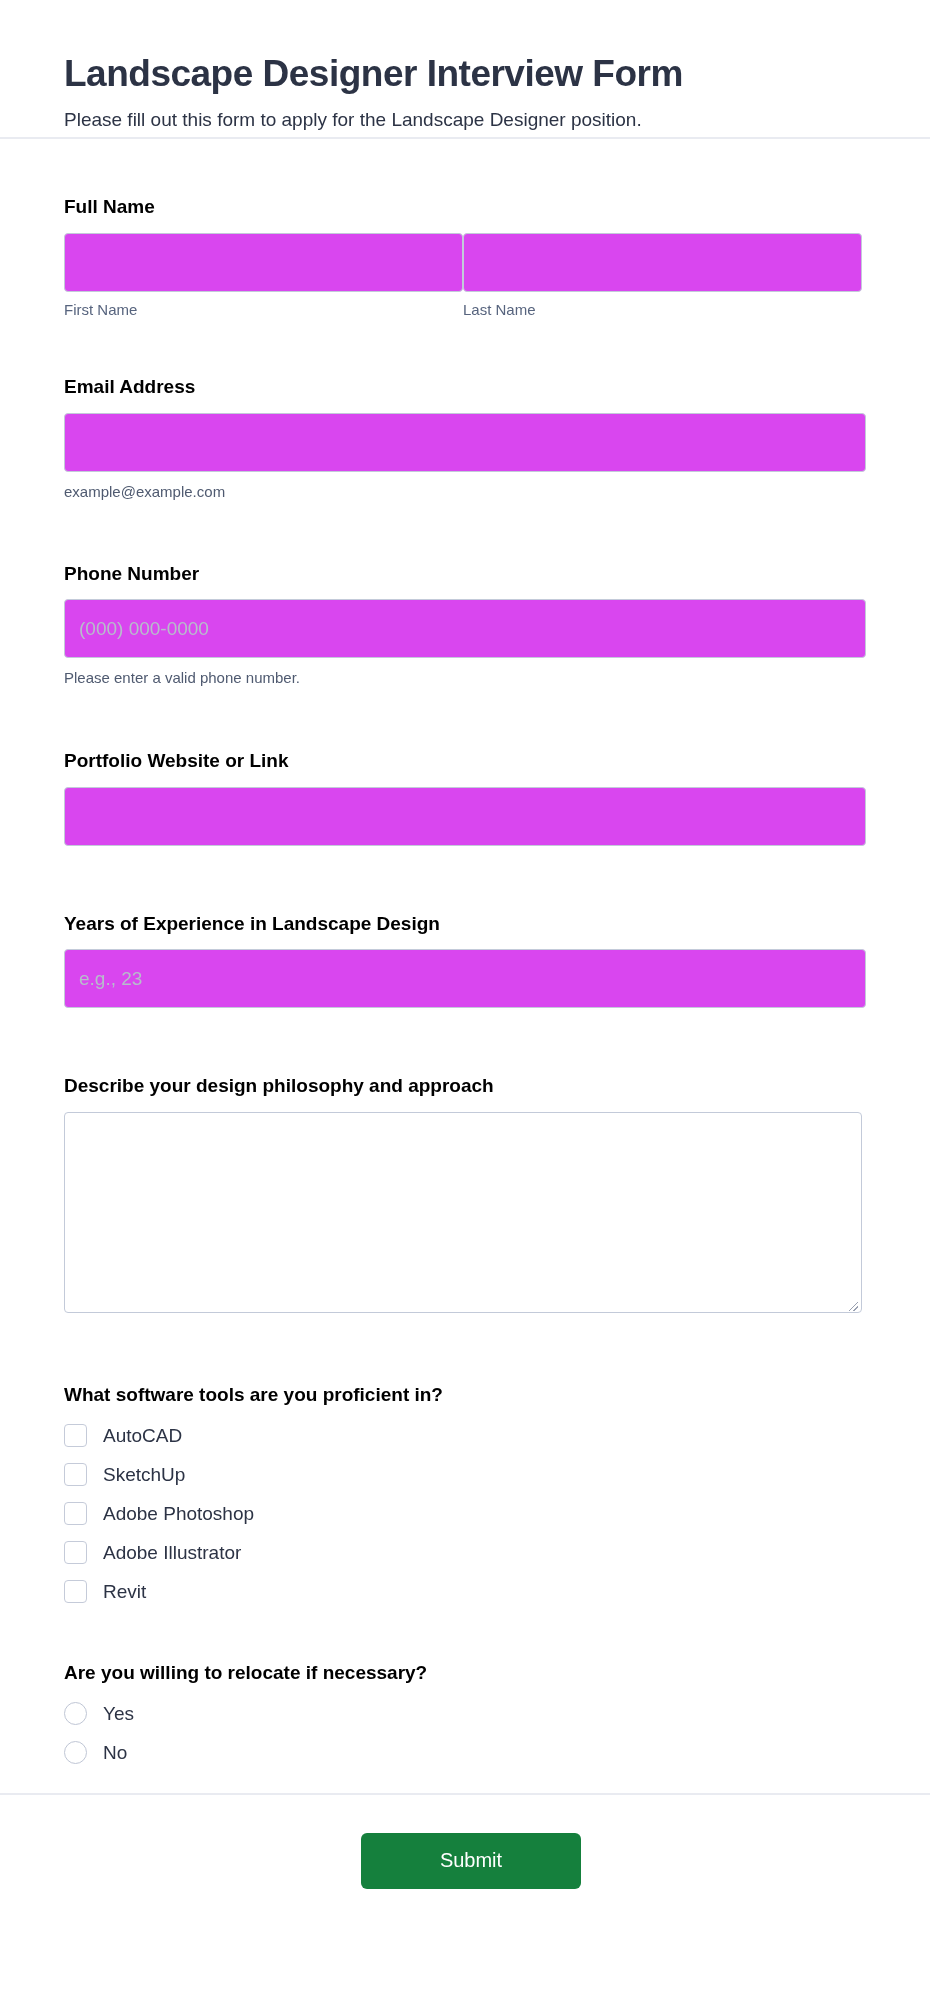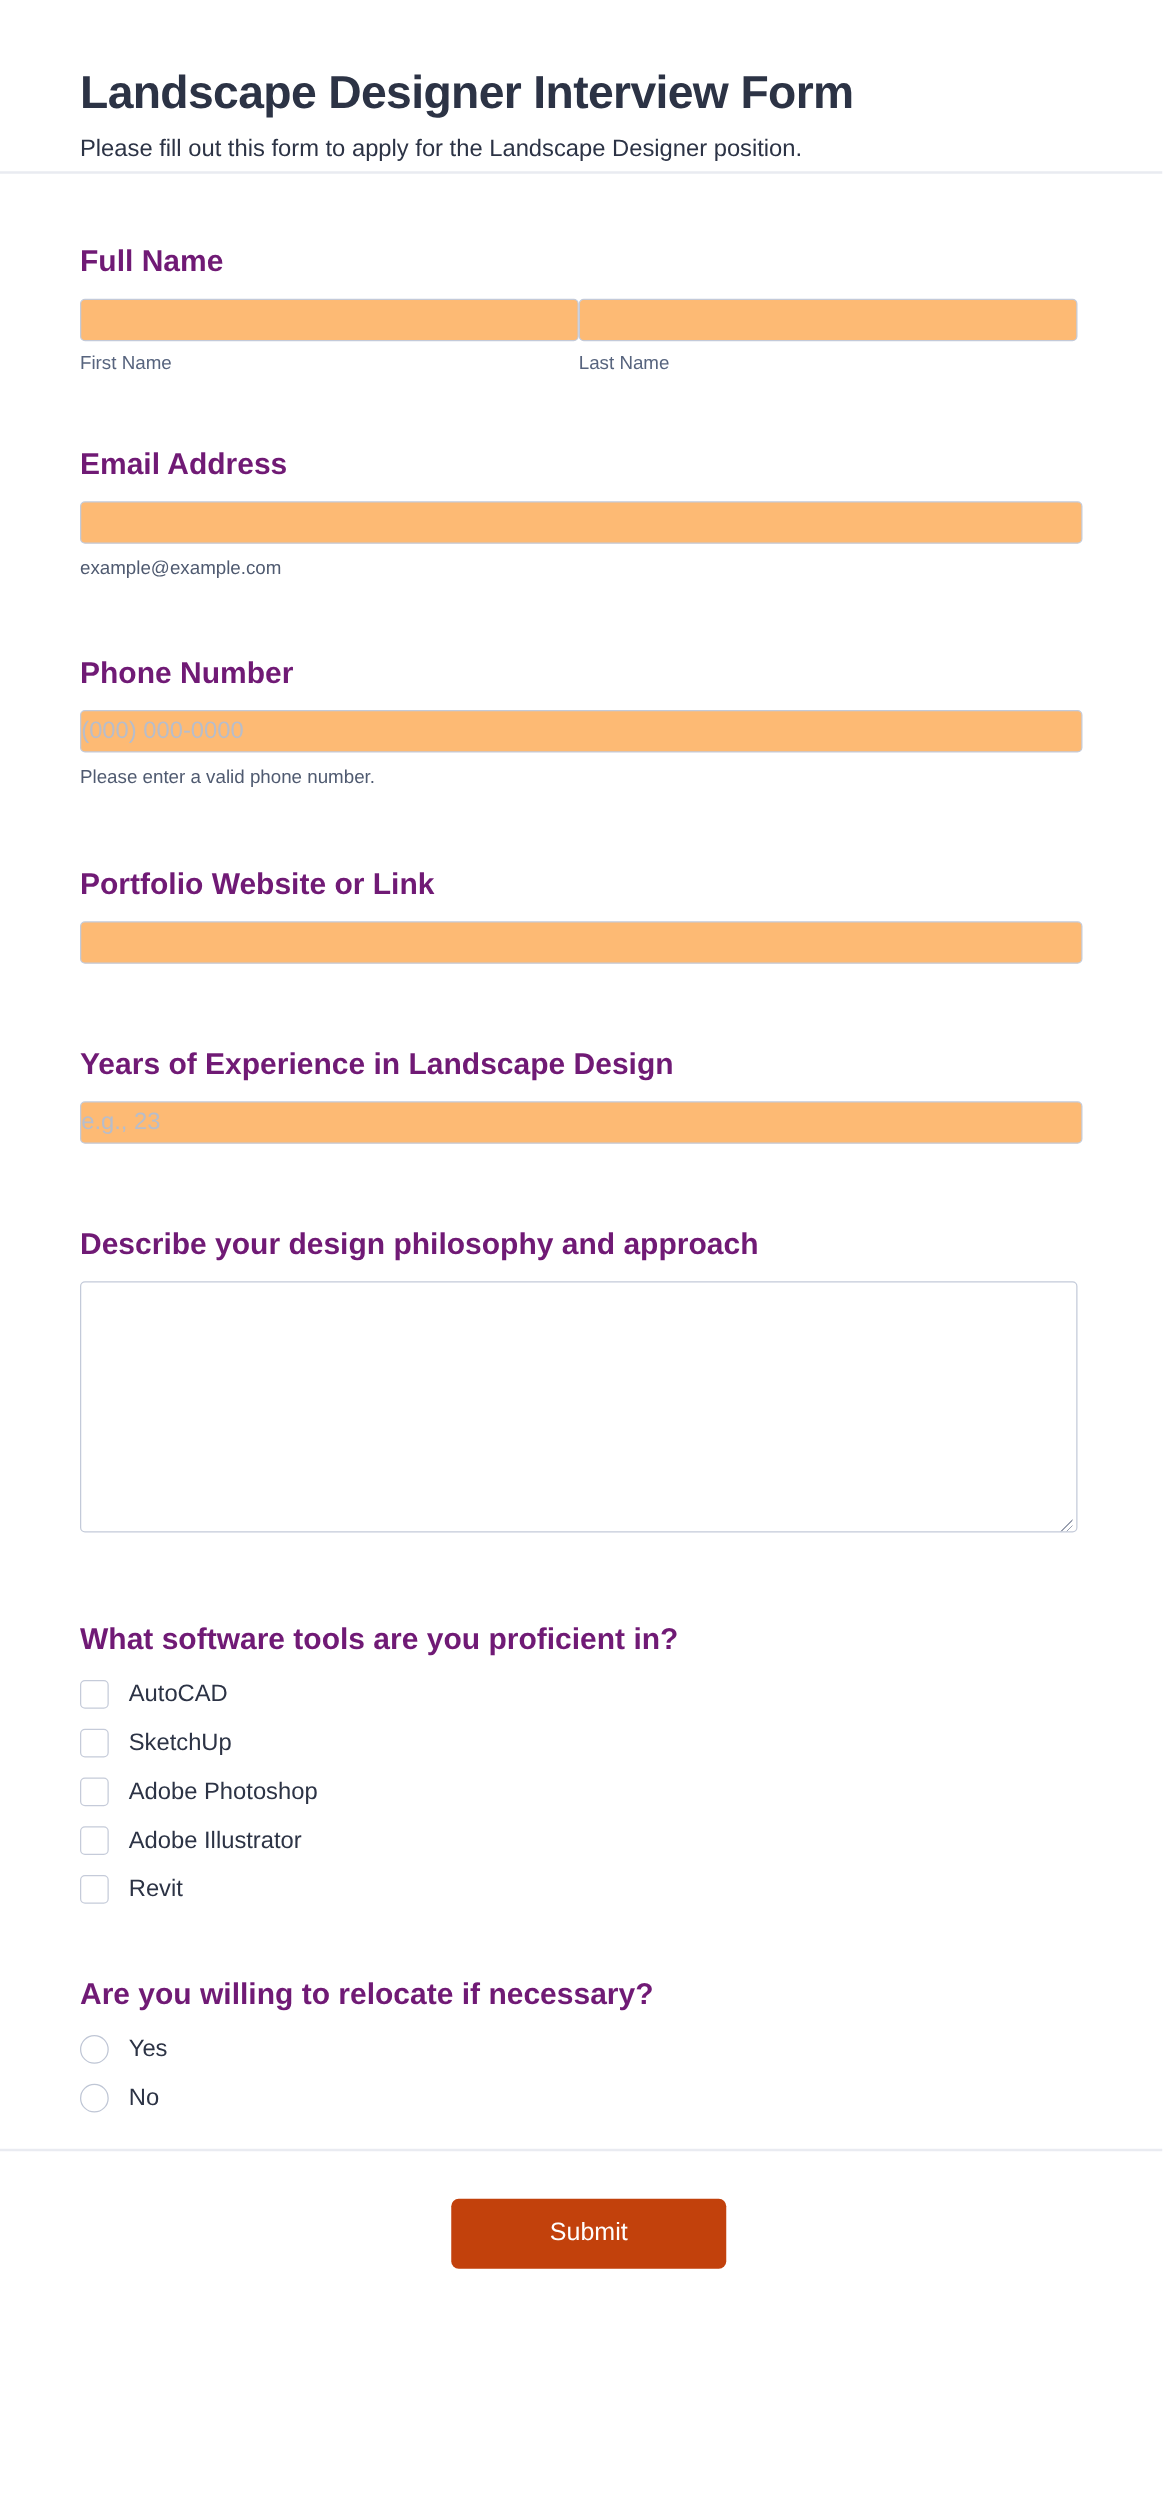--- a/index.html
+++ b/index.html
@@ -28,39 +28,39 @@
     color: #2c3345;
     line-height: 1.3;
   }
   .divider { width: 930px; height: 0; border-top: 2px solid #e9ebf1; }
 
   
   .form-body { padding: 0 64px; width: 930px; }
   .question { margin-top: 56px; }
   .q-label {
     display: block;
-    font-size: 24px;
+    font-size: 19px;
     font-weight: 600;
-    color: #701a75;
+    color: #000000;
     line-height: 1.25;
     margin-bottom: 14px;
   }
   .row { display: flex; width: 798px; }
   .col { flex: 1; display: flex; flex-direction: column; }
 
   input[type="text"] {
-    height: 34px;
+    height: 59px;
     width: 100%;
     border: 1px solid #c3cad9;
     border-radius: 4px;
-    background: #fdba74;
-    font-family: "Liberation Sans", sans-serif;
-    font-size: 19px;
-    color: #2c3345;
-    padding: 0 0;
+    background: #d946ef;
+    font-family: "Liberation Sans", sans-serif;
+    font-size: 19px;
+    color: #2c3345;
+    padding: 0 14px;
     outline: none;
   }
   input[type="text"]::placeholder { color: #b7bdcb; opacity: 1; }
   .w-half { width: 381px; }
 
   .sublabel {
     margin-top: 8px;
     font-size: 15px;
     color: #57647e;
     line-height: 1.3;
@@ -124,21 +124,21 @@
 
   
   .footer-divider { margin-top: 29px; }
   .submit-bar { padding-top: 38px; display: flex; justify-content: center; }
   .submit-btn {
     width: 220px;
     height: 56px;
     margin-left: 12px;
     border: none;
     border-radius: 6px;
-    background: #c2410c;
+    background: #15803d;
     color: #ffffff;
     font-family: "Liberation Sans", sans-serif;
     font-size: 20px;
     font-weight: 500;
     cursor: pointer;
   }
 </style>
 </head>
 <body>
 

